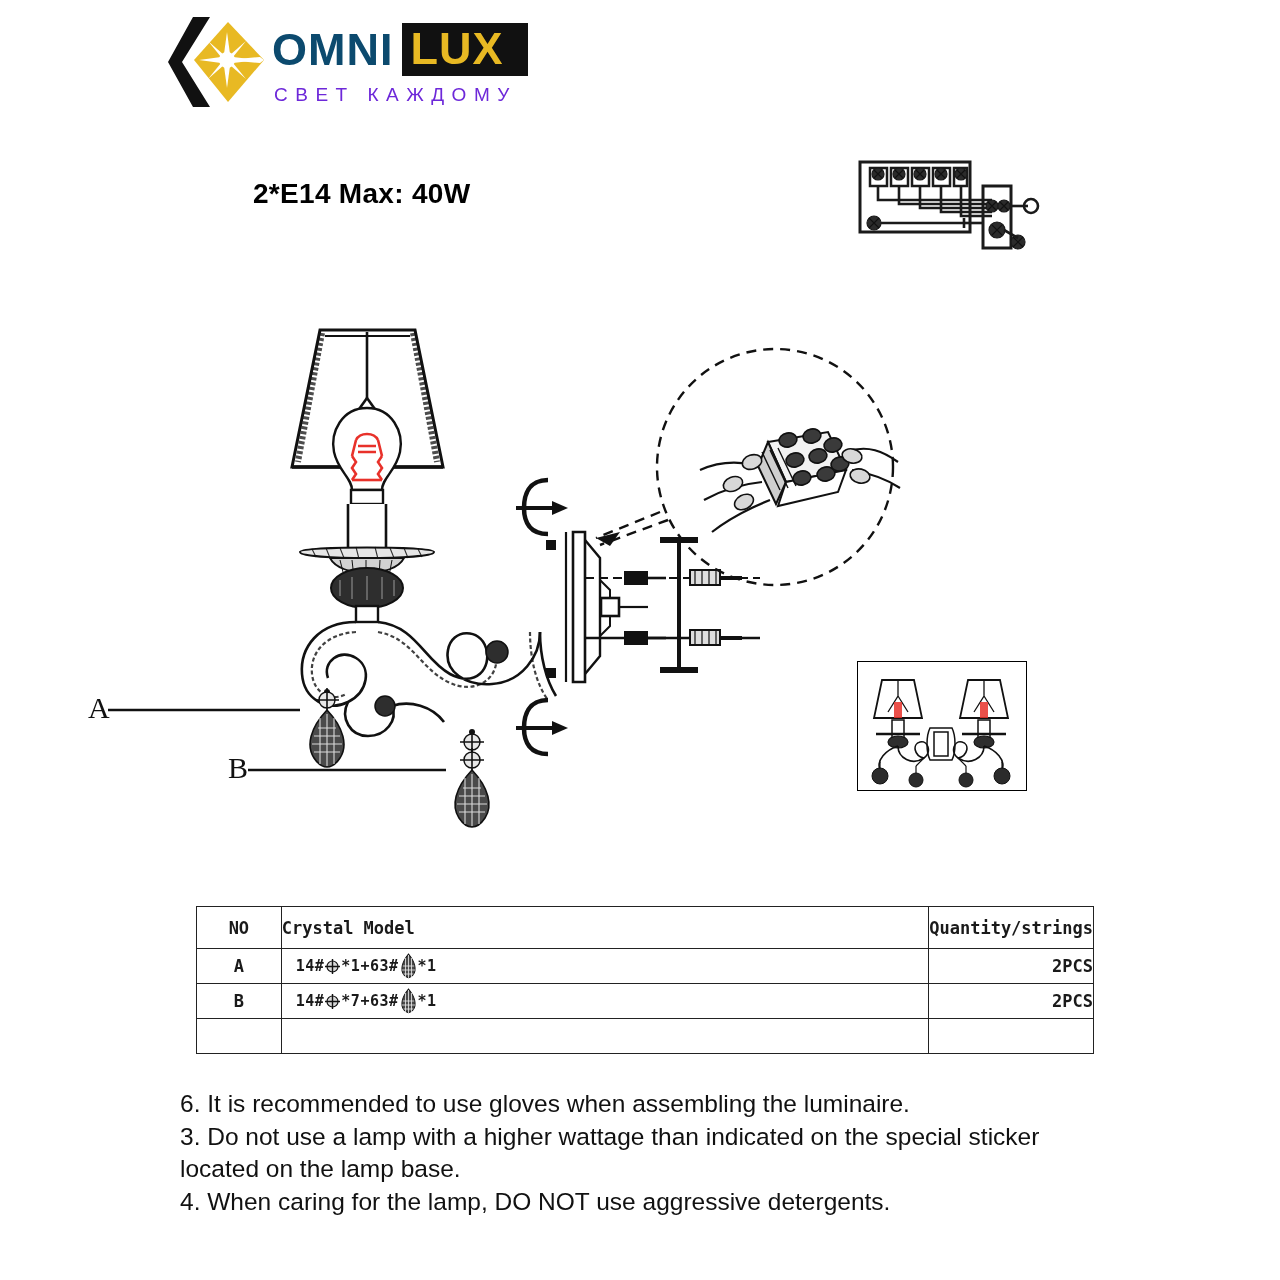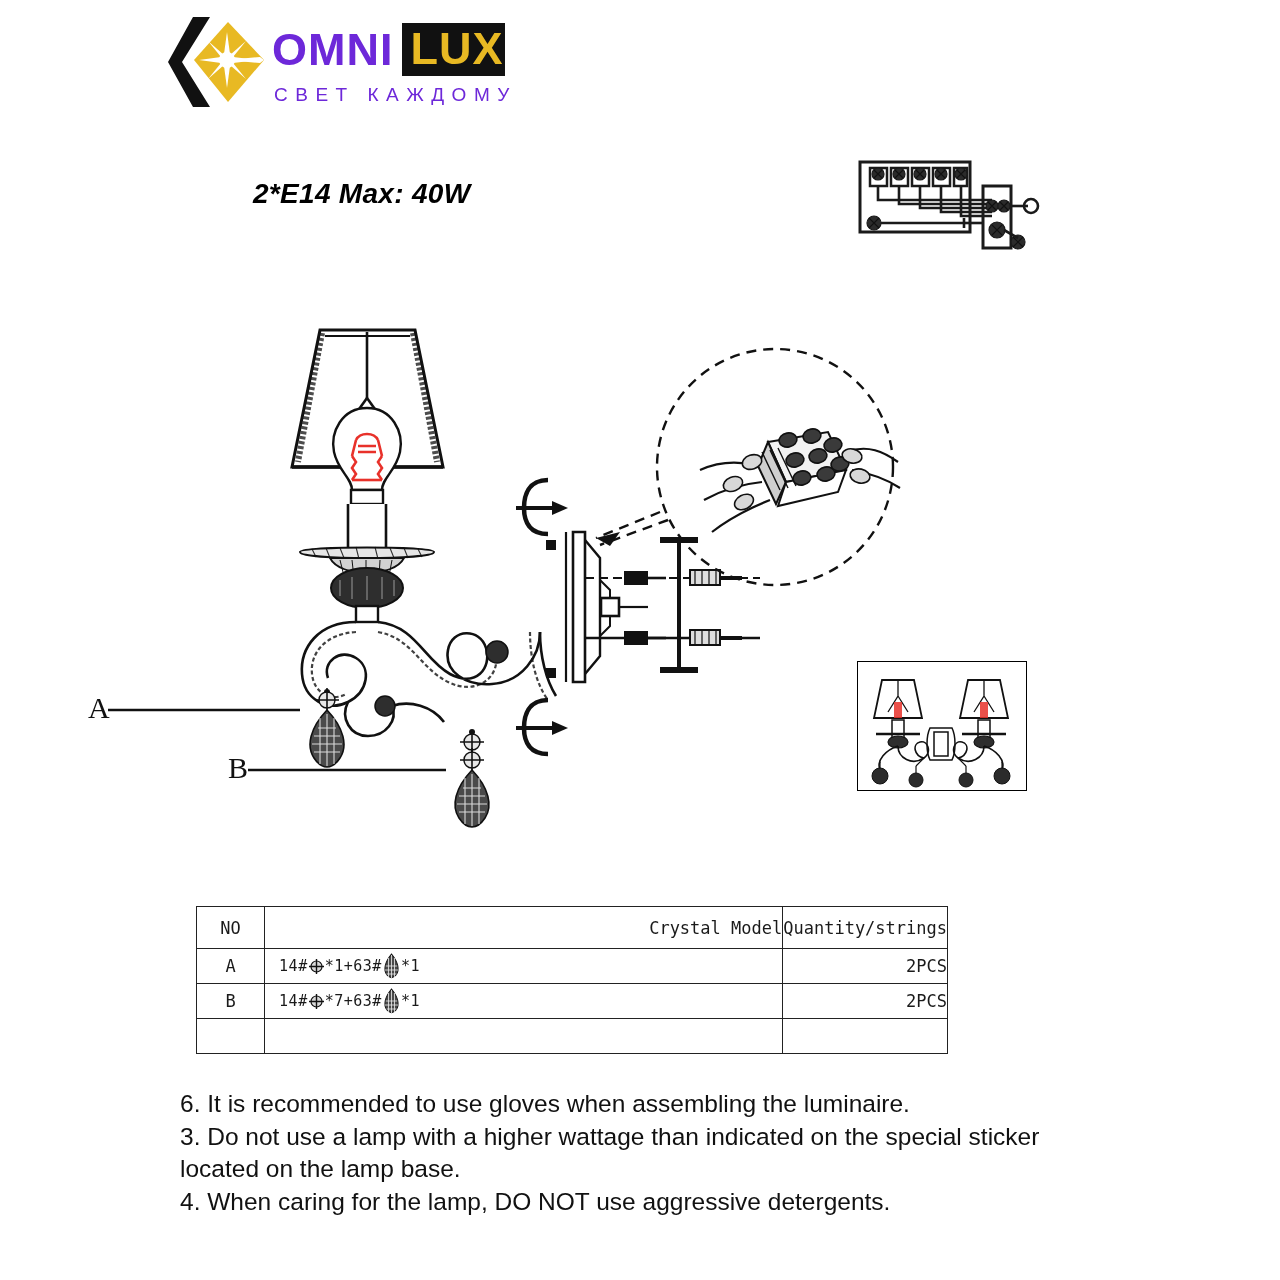--- a/index.html
+++ b/index.html
@@ -5,52 +5,52 @@
   html,body{margin:0;padding:0;background:#fff;}
   body{width:1280px;height:1280px;position:relative;overflow:hidden;
        font-family:"Liberation Sans",sans-serif;color:#000;}
 
   
   #header{position:absolute;left:0;top:0;width:1280px;height:130px;}
   #logo-block{position:absolute;left:168px;top:12px;width:420px;height:100px;}
   #logo-mark{position:absolute;left:0;top:2px;width:100px;height:96px;}
   #logo-words{position:absolute;left:104px;top:12px;width:320px;height:50px;
               display:flex;align-items:center;}
-  #omni-text{font-size:45px;font-weight:bold;letter-spacing:1px;color:#6d28d9;
+  #omni-text{font-size:45px;font-weight:bold;letter-spacing:1px;color:#0c4a6e;
              line-height:1;}
-  #lux-box{background:#111;padding:3px 1px 5px 9px;margin-left:8px;}
+  #lux-box{background:#111;padding:3px 24px 5px 9px;margin-left:8px;}
   #lux-text{font-size:45px;font-weight:bold;letter-spacing:1px;color:#E8B923;
             line-height:1;}
   #slogan{position:absolute;left:106px;top:72px;font-size:19px;
           letter-spacing:7.5px;color:#6d28d9;font-weight:500;}
   #product-code{position:absolute;left:628px;top:26px;font-size:49px;
                 font-weight:bold;letter-spacing:-0.5px;color:#111;}
 
   
   #spec-line{position:absolute;left:253px;top:178px;font-size:28px;
-             font-weight:bold;letter-spacing:0.3px;font-style:italic;}
+             font-weight:bold;letter-spacing:0.3px;}
 
   
   #diagram{position:absolute;left:0;top:140px;width:1280px;height:740px;}
 
   
   #thumb-box{position:absolute;left:857px;top:661px;width:168px;height:128px;
              border:1.6px solid #000;background:#fff;}
 
   
-  #parts-table{position:absolute;left:196px;top:906px;width:752px;}
+  #parts-table{position:absolute;left:196px;top:906px;width:898px;font-weight:bold;}
   #parts-table table{border-collapse:collapse;width:100%;
         font-family:"DejaVu Sans Mono","Liberation Mono",monospace;}
   #parts-table td{border:1.5px solid #222;padding:0;height:34px;
                   font-size:17px;color:#1a1a1a;}
   .col-no{width:86px;text-align:center;}
   .col-model{width:650px;text-align:center;padding-left:14px !important;}
   .col-qty{width:162px;text-align:right;}
   .hdr{height:42px;}
-  .hdr .col-model{text-align:right;padding-left:0 !important;}
+  .hdr .col-model{text-align:left;padding-left:0 !important;}
   .model-cell{display:flex;align-items:center;font-size:15px;letter-spacing:0.5px;}
   .tail-row td{border-left:none;border-right:none;border-bottom:none;height:14px;}
   .tail-row td.col-no{border-left:1.5px solid #222;border-right:1.5px solid #222;}
 
   
   #instructions{position:absolute;left:180px;top:1088px;width:912px;
                 font-size:24.5px;line-height:1.30;color:#111;}
   #instructions p{margin:0 0 1px 0;}
   #instructions p.justify{text-align:justify;}
 

